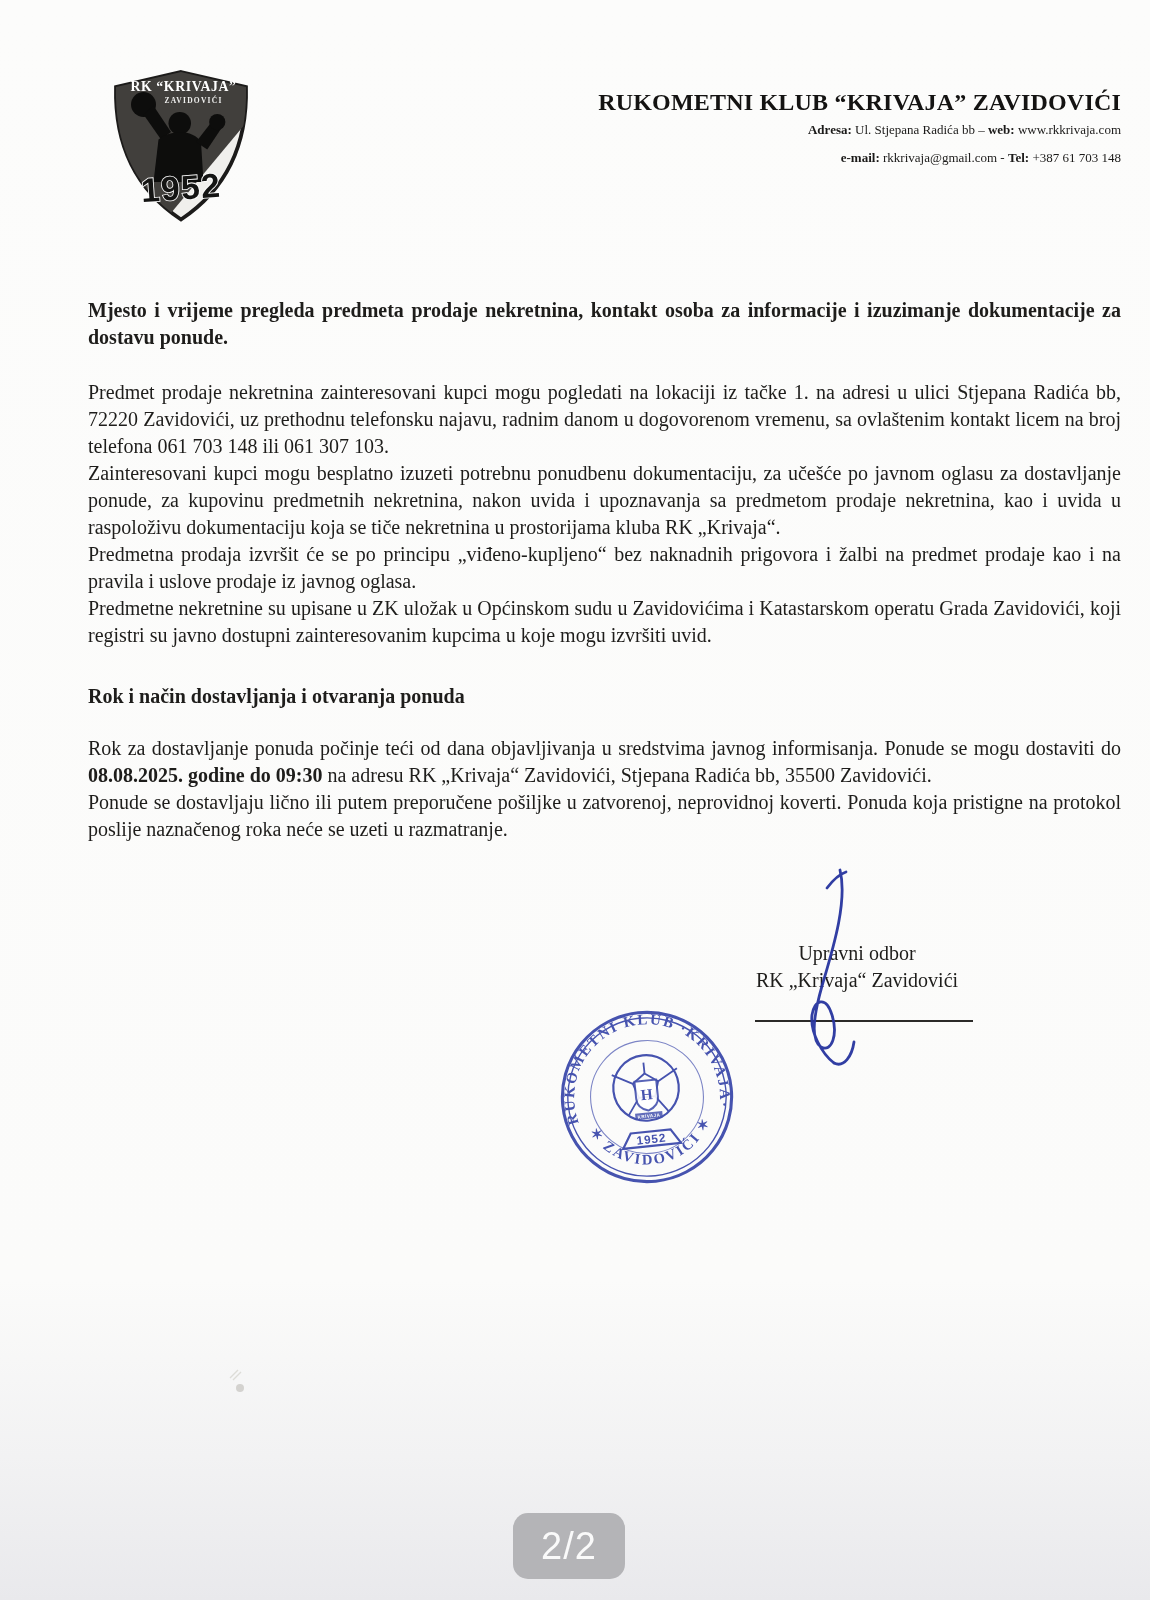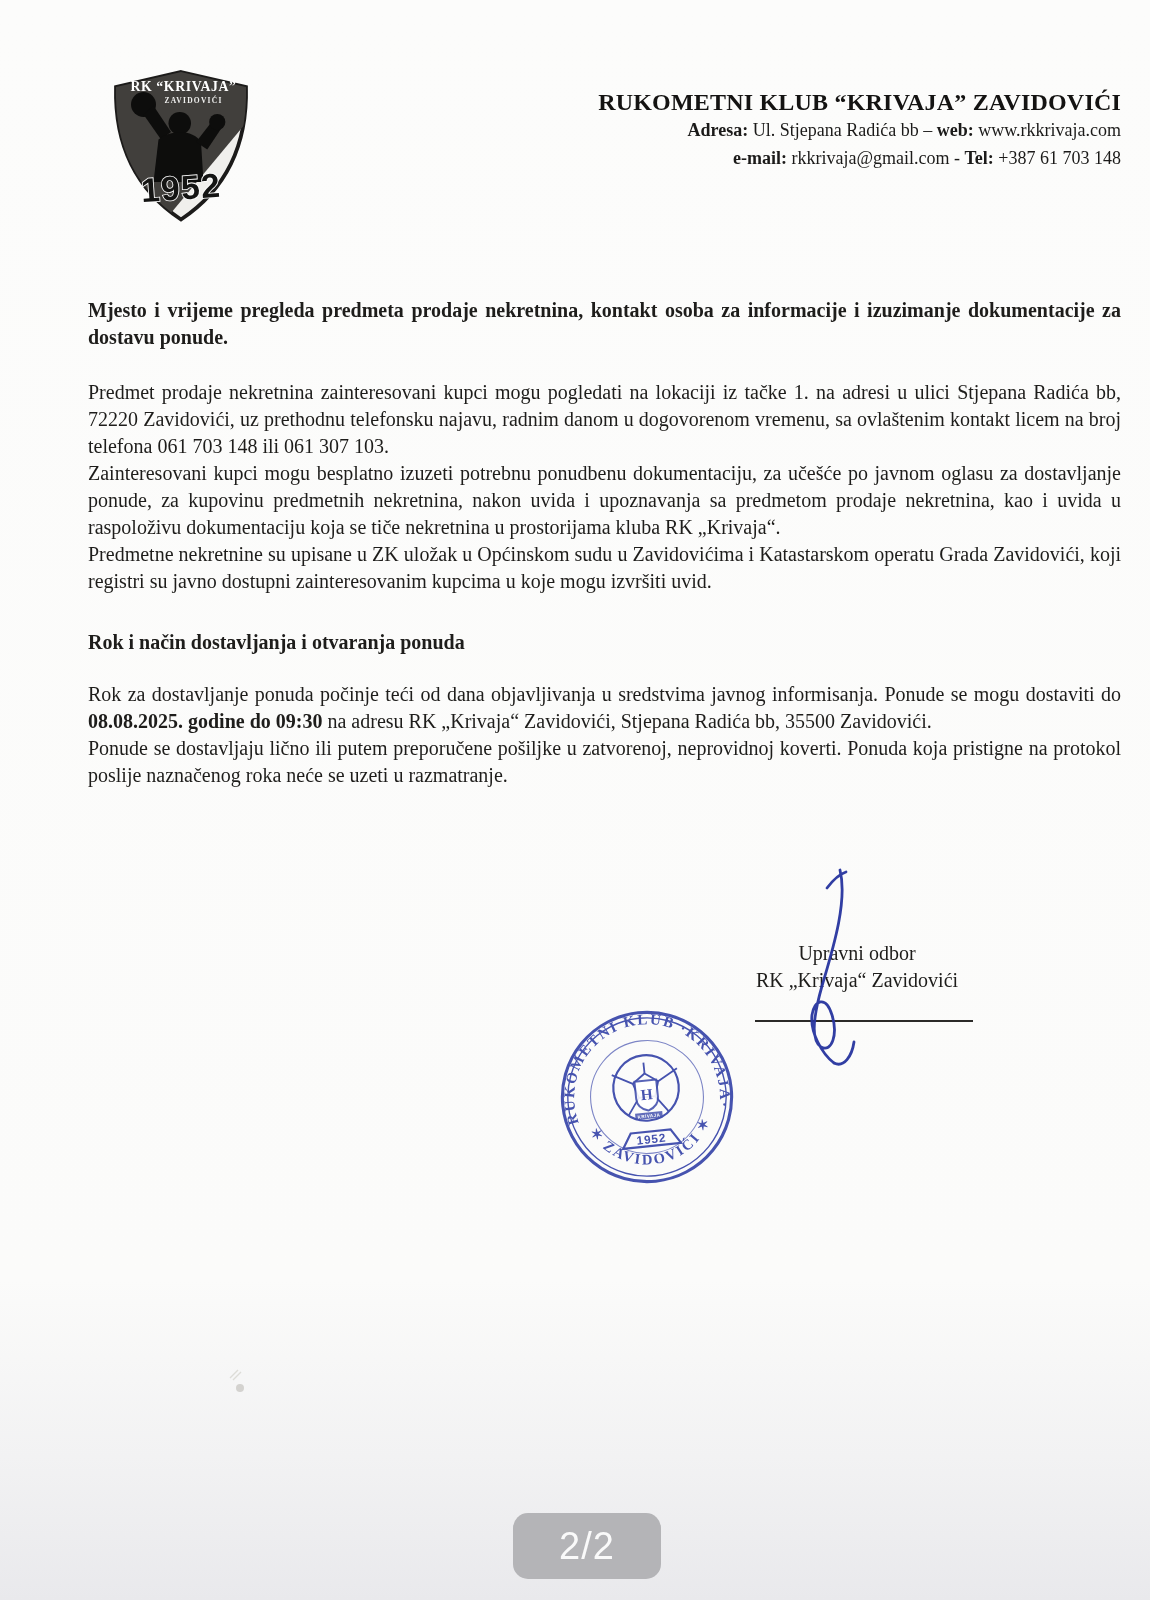--- a/index.html
+++ b/index.html
@@ -12,21 +12,21 @@
     color:#1e1d1b;
     padding-left:43px;
   }
   
   .logo{position:absolute;left:106px;top:62px;width:150px;height:170px;}
   .lh-text{
     position:absolute;top:88px;right:72px;width:620px;
     text-align:right;line-height:28px;
   }
   .lh-title{font-size:24px;font-weight:700;letter-spacing:.2px;color:#141312;}
-  .lh-info{font-size:18px;color:#1b1a19;}
+  .lh-info{font-size:13px;color:#1b1a19;}
   .lh-info b{font-weight:700;}
   
   .doc-body{
     position:absolute;left:88px;right:72px;top:297px;
     font-size:20px;line-height:27px;text-align:justify;
   }
   .doc-body p{margin:0;}
   .h1{font-weight:700;margin:0 0 28px 0 !important;}
   .h2{font-weight:700;margin:34px 0 25px 0 !important;}
   .b{font-weight:700;}
@@ -42,21 +42,21 @@
   .sig-stroke{position:absolute;left:770px;top:864px;width:130px;height:215px;z-index:6;}
   
   .stamp{
     position:absolute;left:556px;top:1006px;width:182px;height:182px;
     transform:rotate(-6deg);opacity:.88;z-index:5;
   }
   
   .smudge{position:absolute;left:218px;top:1362px;width:40px;height:40px;opacity:.55;}
   
   .page-pill{
-    position:absolute;left:513px;top:1513px;width:148px;height:66px;
+    position:absolute;left:513px;top:1513px;width:112px;height:66px;
     background:#b4b4b7;border-radius:15px;
     display:flex;align-items:center;justify-content:center;
     font-family:"Liberation Sans", sans-serif;
     font-size:38px;color:#fafafa;letter-spacing:1px;z-index:8;
   }
 </style>
 </head>
 <body>
 
 <div class="page">
@@ -90,20 +90,21 @@
   <div class="lh-text">
     <div class="lh-title">RUKOMETNI KLUB “KRIVAJA” ZAVIDOVIĆI</div>
     <div class="lh-info"><b>Adresa:</b><span> Ul. Stjepana Radića bb – </span><b>web:</b><span> www.rkkrivaja.com</span></div>
     <div class="lh-info"><b>e-mail:</b><span> rkkrivaja@gmail.com - </span><b>Tel:</b><span> +387 61 703 148</span></div>
   </div>
 
   <div class="doc-body">
     <p class="h1">Mjesto i vrijeme pregleda predmeta prodaje nekretnina, kontakt osoba za informacije i izuzimanje dokumentacije za dostavu ponude.</p>
     <p>Predmet prodaje nekretnina zainteresovani kupci mogu pogledati na lokaciji iz tačke 1. na adresi u ulici Stjepana Radića bb, 72220 Zavidovići, uz prethodnu telefonsku najavu, radnim danom u dogovorenom vremenu, sa ovlaštenim kontakt licem na broj telefona 061 703 148 ili 061 307 103.</p>
     <p>Zainteresovani kupci mogu besplatno izuzeti potrebnu ponudbenu dokumentaciju, za učešće po javnom oglasu za dostavljanje ponude, za kupovinu predmetnih nekretnina, nakon uvida i upoznavanja sa predmetom prodaje nekretnina, kao i uvida u raspoloživu dokumentaciju koja se tiče nekretnina u prostorijama kluba RK „Krivaja“.</p>
+    <p>Predmetna prodaja izvršit će se po principu „viđeno-kupljeno“ bez naknadnih prigovora i žalbi na predmet prodaje kao i na pravila i uslove prodaje iz javnog oglasa.</p>
     <p>Predmetne nekretnine su upisane u ZK uložak u Općinskom sudu u Zavidovićima i Katastarskom operatu Grada Zavidovići, koji registri su javno dostupni zainteresovanim kupcima u koje mogu izvršiti uvid.</p>
     <p class="h2">Rok i način dostavljanja i otvaranja ponuda</p>
     <p><span>Rok za dostavljanje ponuda počinje teći od dana objavljivanja u sredstvima javnog informisanja. Ponude se mogu dostaviti do </span><span class="b">08.08.2025. godine do 09:30</span><span> na adresu RK „Krivaja“ Zavidovići, Stjepana Radića bb, 35500 Zavidovići.</span></p>
     <p>Ponude se dostavljaju lično ili putem preporučene pošiljke u zatvorenoj, neprovidnoj koverti. Ponuda koja pristigne na protokol poslije naznačenog roka neće se uzeti u razmatranje.</p>
   </div>
 
   <div class="sig-block">
     <div>Upravni odbor</div>
     <div>RK „Krivaja“ Zavidovići</div>
   </div>

